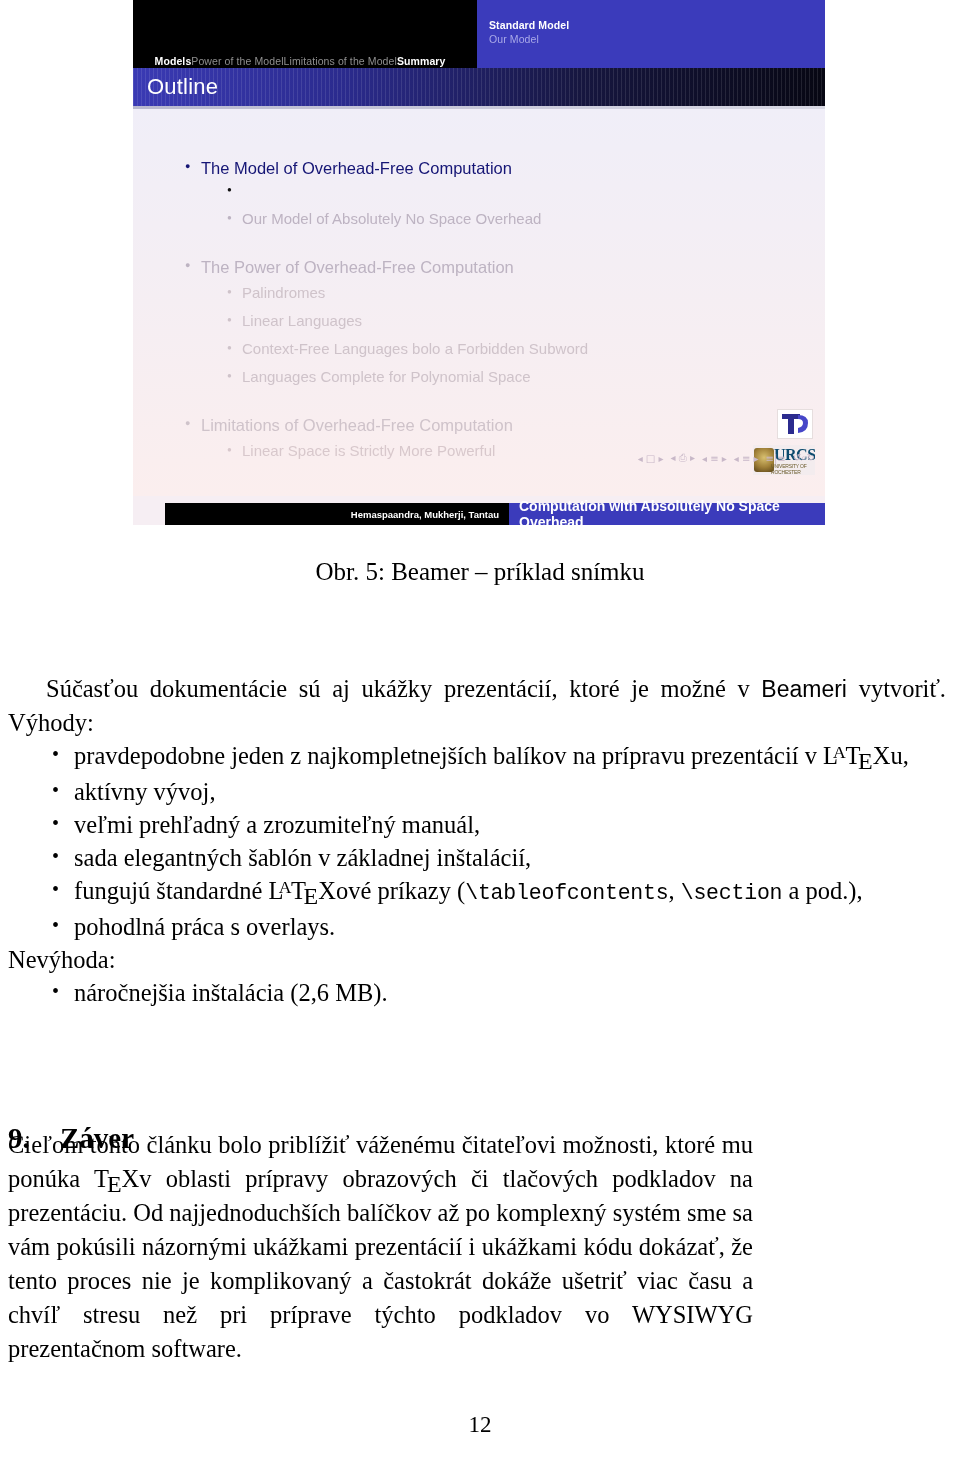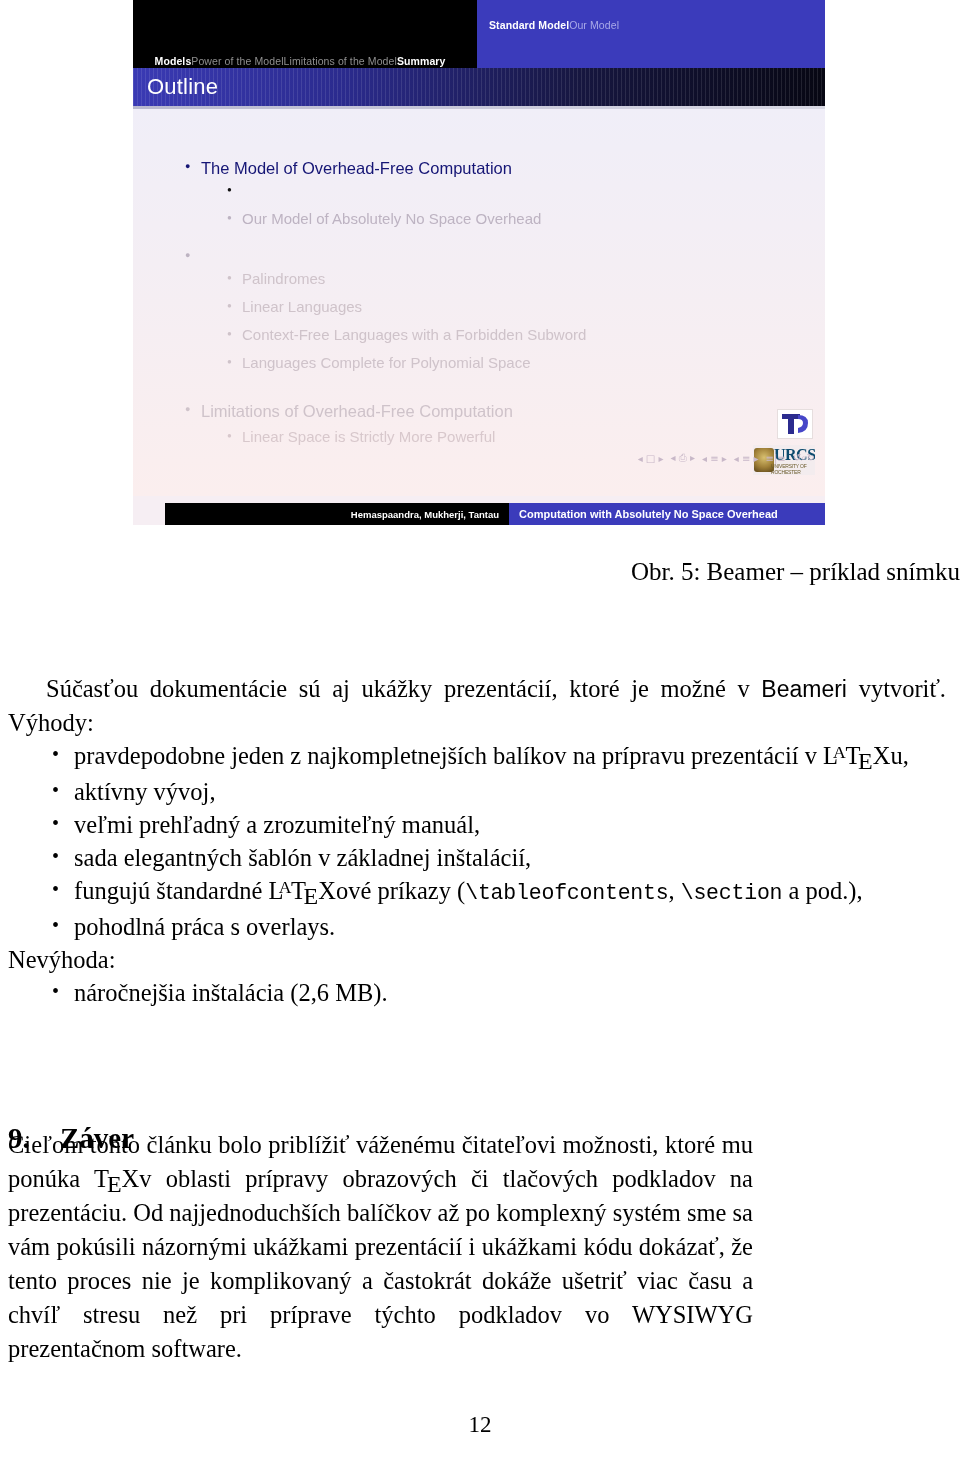--- a/index.html
+++ b/index.html
@@ -51,21 +51,21 @@
     align-items: flex-end;
     justify-content: center;
     padding-right: 10px;
     box-sizing: border-box;
   }
   .nav-right {
     width: 348px;
     height: 68px;
     background: #3b3bbb;
     display: flex;
-    flex-direction: row;
+    flex-direction: column;
     align-items: flex-start;
     justify-content: flex-start;
     padding-left: 12px;
     padding-top: 18px;
     box-sizing: border-box;
   }
   .nav-item {
     font-size: 10.5px;
     line-height: 14px;
     letter-spacing: 0.1px;
@@ -236,36 +236,36 @@
     display: flex;
     align-items: center;
     justify-content: flex-end;
     padding-right: 10px;
     box-sizing: border-box;
   }
   .footer-right {
     width: 324px;
     background: #3b3bbb;
     color: #ffffff;
-    font-size: 11px;
+    font-size: 14px;
     font-weight: bold;
     display: flex;
     align-items: center;
     justify-content: flex-start;
     padding-left: 10px;
     box-sizing: border-box;
   }
 
   
   .caption {
     position: absolute;
     left: 0;
     top: 558px;
     width: 960px;
-    text-align: right;
+    text-align: center;
     font-size: 25px;
     font-family: "Liberation Serif", serif;
   }
 
   
   .doc {
     position: absolute;
     left: 0px;
     top: 672px;
     width: 960px;
@@ -380,32 +380,33 @@
       <div class="toc-l2 shade-active-black">
         <span class="bullet">●</span>
       </div>
       <div class="toc-l2 shade-dim1">
         <span class="bullet">●</span>
         <span>Our Model of Absolutely No Space Overhead</span>
       </div>
 
       <div class="toc-l1 shade-dim1 grp-gap">
         <span class="bullet">●</span>
+        <span>The Power of Overhead-Free Computation</span>
       </div>
       <div class="toc-l2 shade-dim2">
         <span class="bullet">●</span>
         <span>Palindromes</span>
       </div>
       <div class="toc-l2 shade-dim2">
         <span class="bullet">●</span>
         <span>Linear Languages</span>
       </div>
       <div class="toc-l2 shade-dim2">
         <span class="bullet">●</span>
-        <span>Context-Free Languages with a Forbidden Subword</span>
+        <span>Context-Free Languages bolo a Forbidden Subword</span>
       </div>
       <div class="toc-l2 shade-dim2">
         <span class="bullet">●</span>
         <span>Languages Complete for Polynomial Space</span>
       </div>
 
       <div class="toc-l1 shade-dim2 grp-gap">
         <span class="bullet">●</span>
         <span>Limitations of Overhead-Free Computation</span>
       </div>

